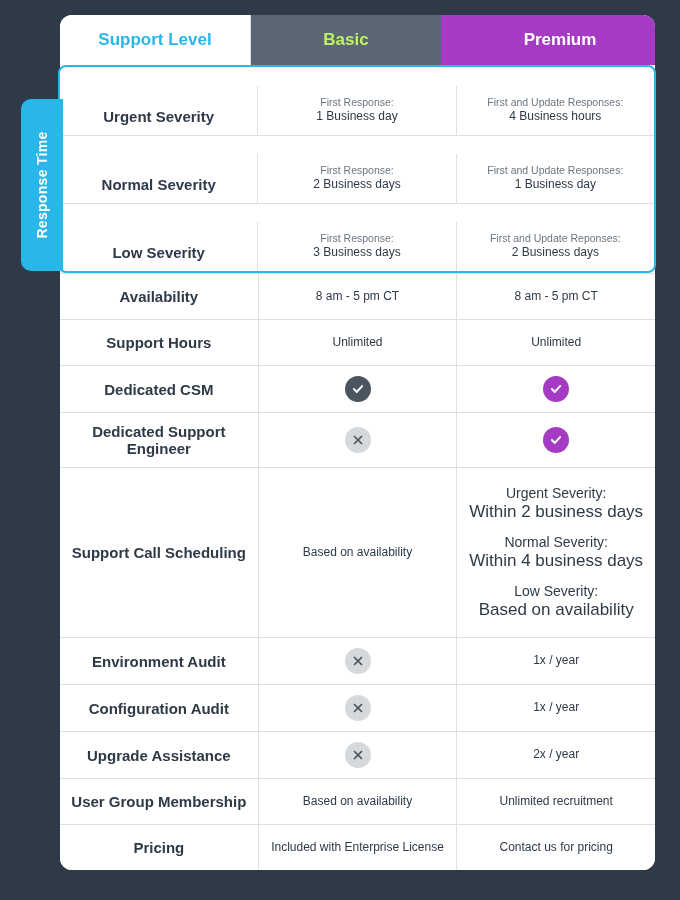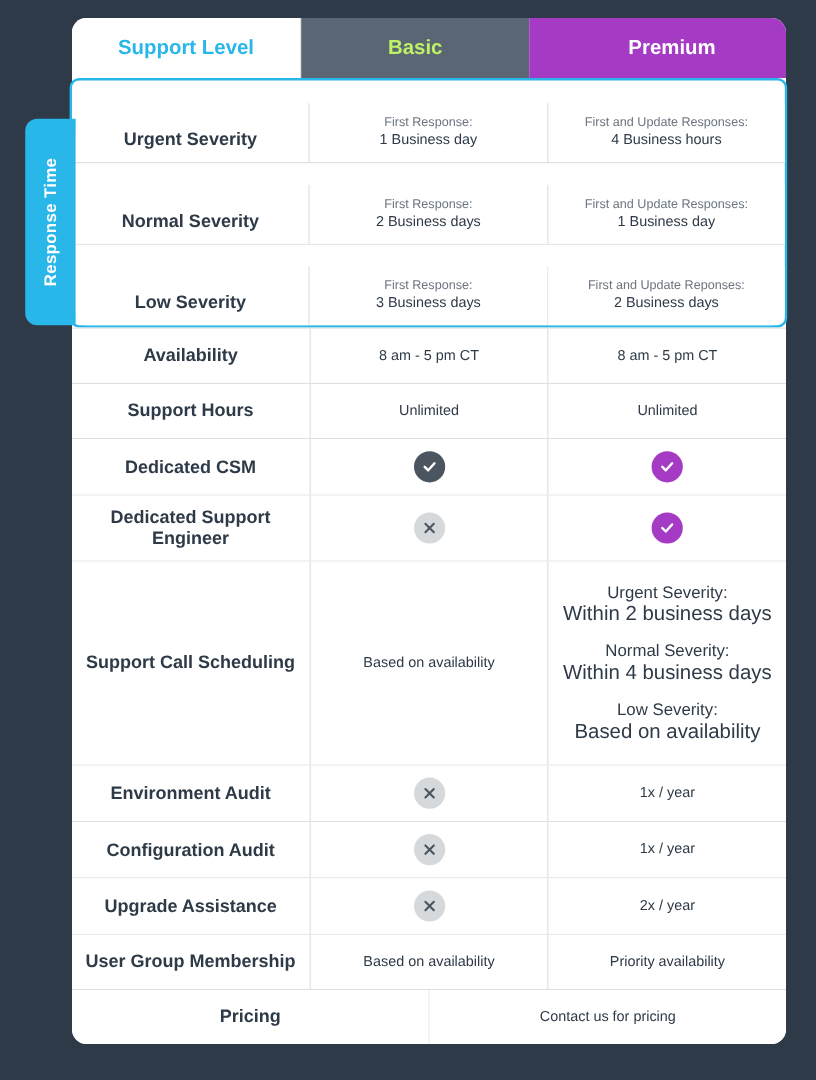--- a/index.html
+++ b/index.html
@@ -280,22 +280,23 @@
               <line x1="18" y1="6" x2="6" y2="18"></line>
             </svg>
         </span>
       </div>
       <div class="cell value-text">2x / year</div>
     </div>
 
     <div class="row">
       <div class="cell label">User Group Membership</div>
       <div class="cell value-text">Based on availability</div>
-      <div class="cell value-text">Priority availability</div>
+      <div class="cell value-text">Unlimited recruitment</div>
     </div>
 
     <div class="row">
       <div class="cell label">Pricing</div>
+      <div class="cell value-text">Included with Enterprise License</div>
       <div class="cell value-text">Contact us for pricing</div>
     </div>
 
   </div>
 </div>
 
 </body></html>

